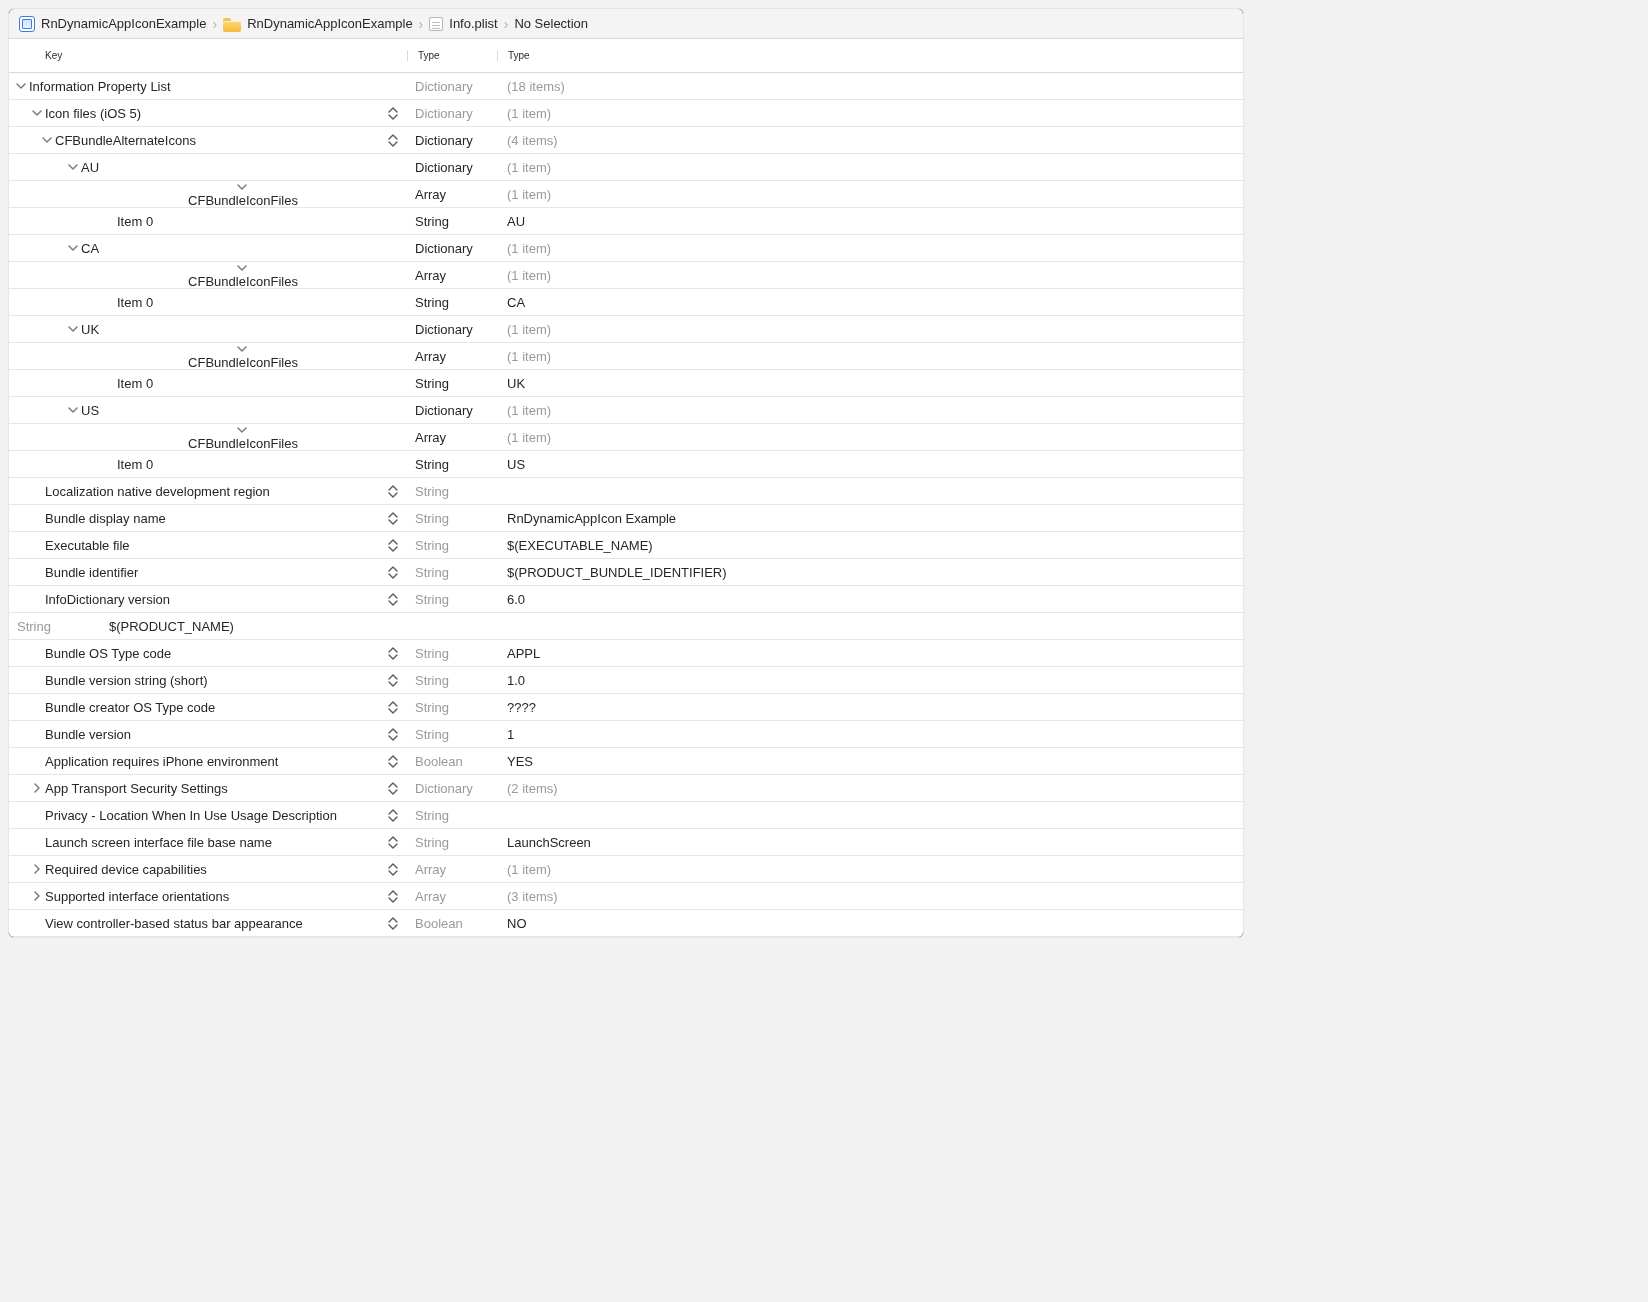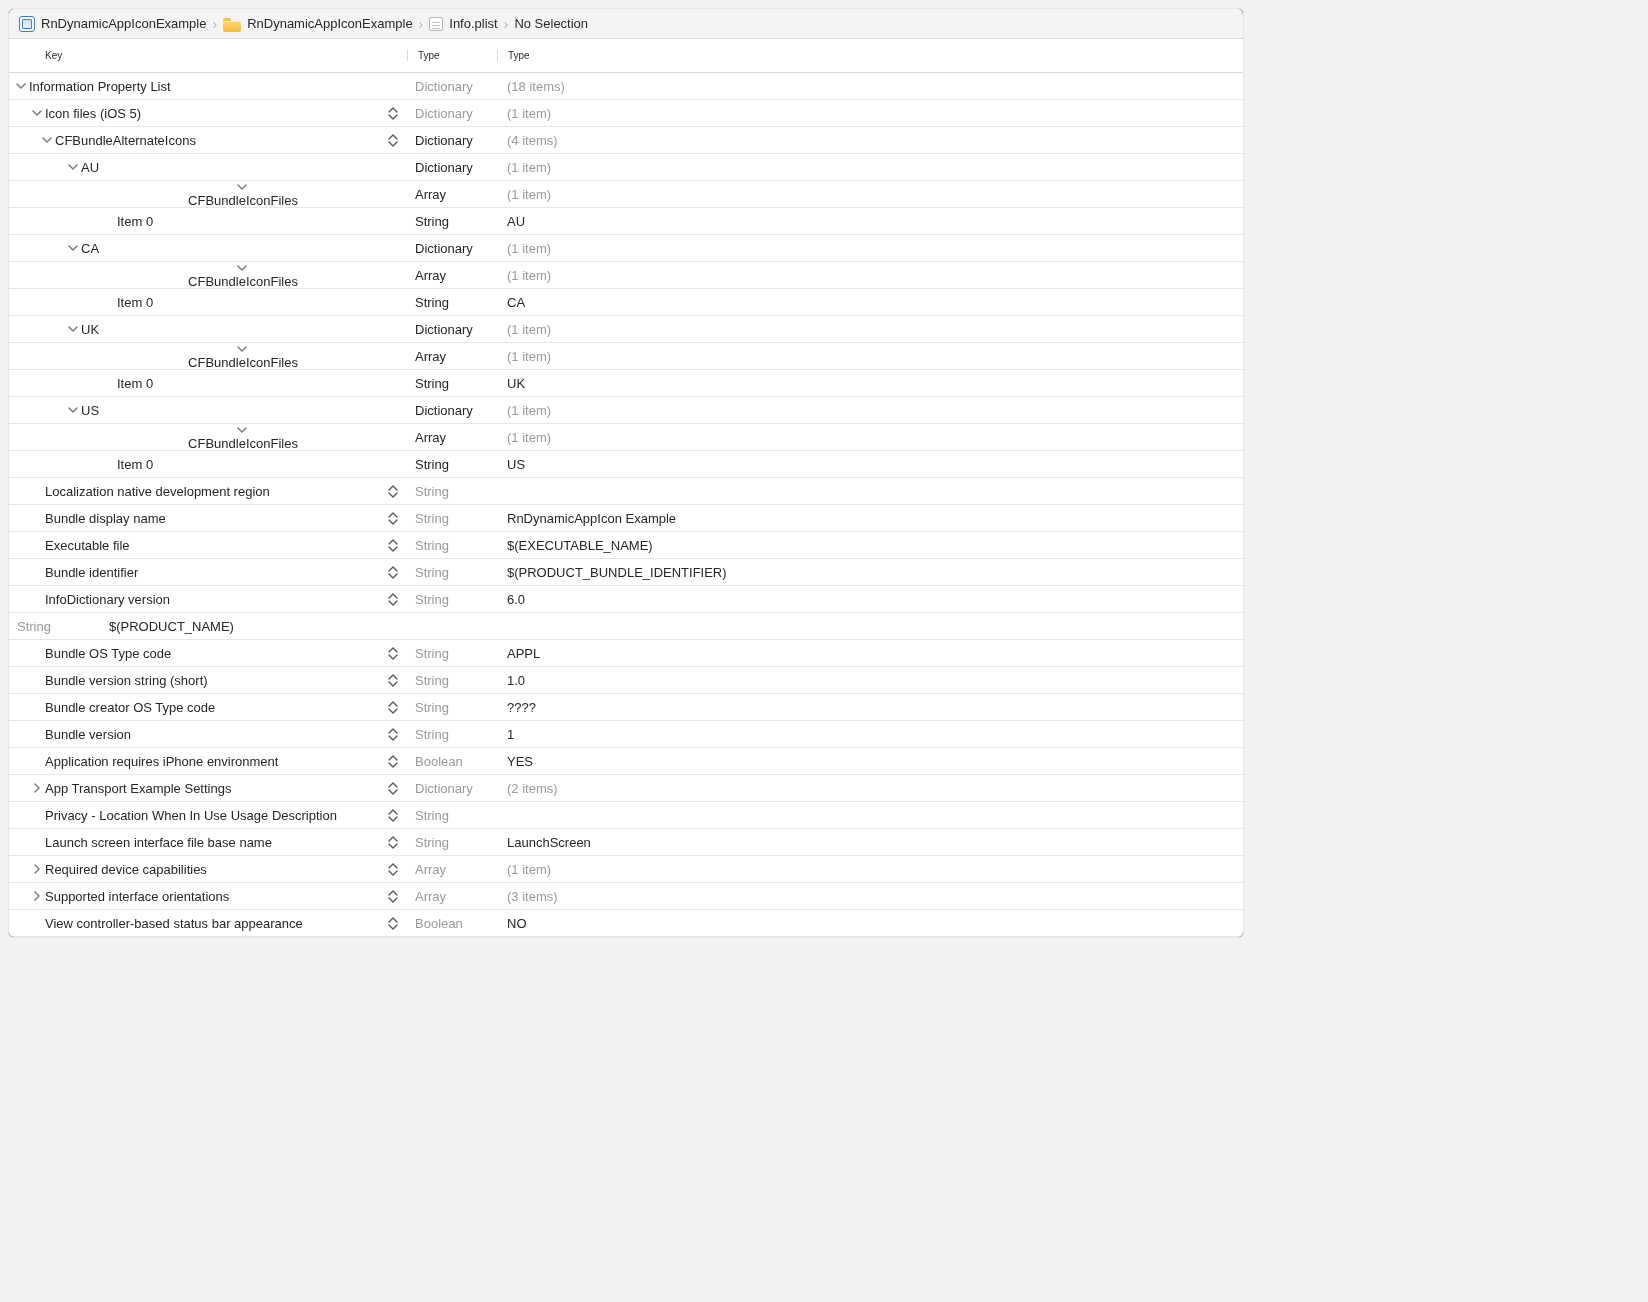--- a/index.html
+++ b/index.html
@@ -561,21 +561,21 @@
         <div class="typecell gray">Boolean</div>
         <div class="valcell">YES</div>
       </div>
       <div class="row">
         <div class="keycell ind1">
           <span class="disc">
             <svg width="10" height="10" viewBox="0 0 10 10">
               <path d="M3 1 L7 5 L3 9" fill="none" stroke="#808080" stroke-width="1.6" stroke-linecap="round" stroke-linejoin="round"></path>
             </svg>
           </span>
-          <span class="keytext">App Transport Example Settings</span>
+          <span class="keytext">App Transport Security Settings</span>
           <span class="stepper">
             <svg width="10" height="6" viewBox="0 0 10 6">
               <path d="M1 5 L5 1 L9 5" fill="none" stroke="#595959" stroke-width="1.4" stroke-linecap="round" stroke-linejoin="round"></path>
             </svg>
             <svg width="10" height="6" viewBox="0 0 10 6">
               <path d="M1 1 L5 5 L9 1" fill="none" stroke="#595959" stroke-width="1.4" stroke-linecap="round" stroke-linejoin="round"></path>
             </svg>
           </span>
         </div>
         <div class="typecell gray">Dictionary</div>

